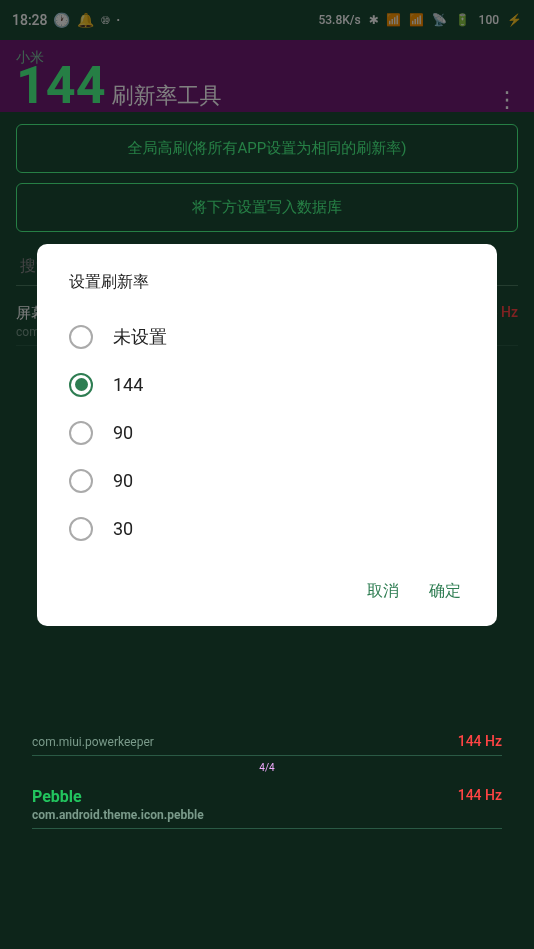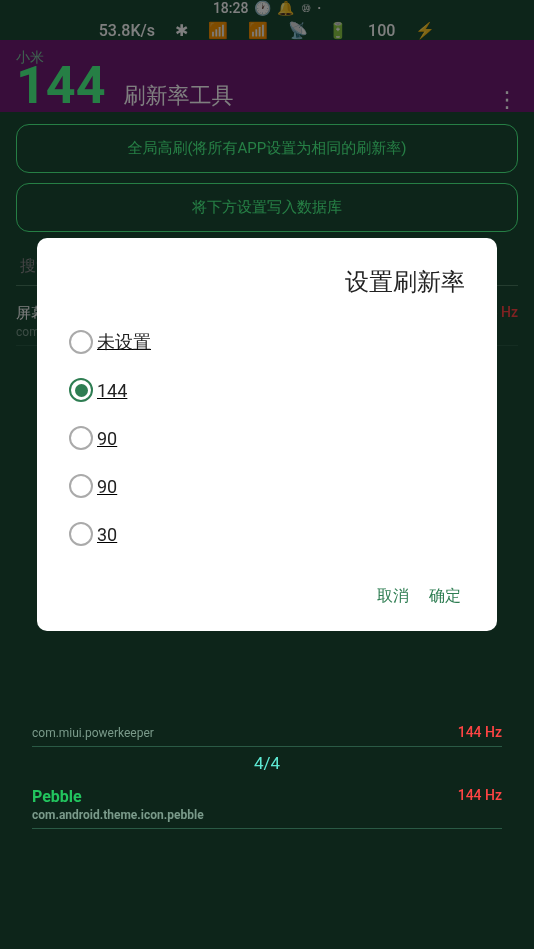--- a/index.html
+++ b/index.html
@@ -18,24 +18,23 @@
       width: 100%;
       height: 40px;
       background: #1a4a35;
       display: flex;
       align-items: center;
       justify-content: space-between;
       padding: 0 12px;
       color: white;
       font-size: 14px;
       font-weight: 500;
-      flex-direction: column;
     }
     .status-left { display: flex; align-items: center; gap: 6px; }
-    .status-right { display: flex; align-items: center; gap: 20px; font-size: 16px; }
+    .status-right { display: flex; align-items: center; gap: 8px; font-size: 12px; }
 
     
     .app-bar {
       width: 100%;
       height: 72px;
       background: #701a75;
       display: flex;
       align-items: flex-end;
       justify-content: space-between;
       padding: 0 16px;
@@ -49,21 +48,20 @@
       font-size: 52px;
       color: #4cff8a;
       font-weight: bold;
       line-height: 1;
       margin-top: -4px;
     }
     .app-title-text {
       font-size: 22px;
       color: white;
       font-weight: 400;
-      margin-left: 12px;
     }
     .title-group {
       display: flex;
       align-items: center;
       gap: 0;
     }
     .menu-icon {
       color: white;
       font-size: 22px;
       cursor: pointer;
@@ -73,21 +71,21 @@
     .main-content {
       background: #1a4a35;
       padding: 12px 16px;
     }
 
     
     .btn-global {
       width: 100%;
       background: transparent;
       border: 1.5px solid #4cff8a;
-      border-radius: 13px;
+      border-radius: 6px;
       color: #4cff8a;
       font-size: 15px;
       padding: 14px 12px;
       text-align: center;
       cursor: pointer;
       margin-bottom: 10px;
       font-family: inherit;
     }
 
     
@@ -127,22 +125,22 @@
     }
     .app-hz {
       color: #ff4444;
       font-size: 14px;
       font-weight: 500;
     }
 
     
     .page-indicator {
       text-align: center;
-      color: #5eead4;
-      font-size: 17px;
+      color: #f0abfc;
+      font-size: 10px;
       padding: 6px 0;
     }
 
     
     .overlay {
       position: fixed;
       top: 0; left: 0;
       width: 534px;
       height: 949px;
       background: rgba(0,0,0,0.5);
@@ -154,33 +152,31 @@
 
     
     .dialog {
       background: white;
       border-radius: 10px;
       width: 460px;
       padding: 28px 32px 16px 32px;
       position: relative;
     }
     .dialog-title {
-      font-size: 24px;
+      font-size: 16px;
       color: #222;
       font-weight: 500;
       margin-bottom: 20px;
-      text-align: right;
     }
     .radio-option {
       display: flex;
       align-items: center;
       padding: 12px 0;
       cursor: pointer;
-      gap: 4px;
-      text-decoration: underline;
+      gap: 20px;
     }
     .radio-circle {
       width: 24px;
       height: 24px;
       border-radius: 50%;
       border: 2px solid #aaa;
       display: flex;
       align-items: center;
       justify-content: center;
       flex-shrink: 0;
@@ -195,21 +191,21 @@
       border-radius: 50%;
       background: #2e7d52;
     }
     .radio-label {
       font-size: 18px;
       color: #222;
     }
     .dialog-actions {
       display: flex;
       justify-content: flex-end;
-      gap: 12px;
+      gap: 22px;
       margin-top: 12px;
       padding-top: 8px;
     }
     .btn-cancel, .btn-confirm {
       background: none;
       border: none;
       font-size: 16px;
       font-weight: 500;
       color: #2e7d52;
       cursor: pointer;

